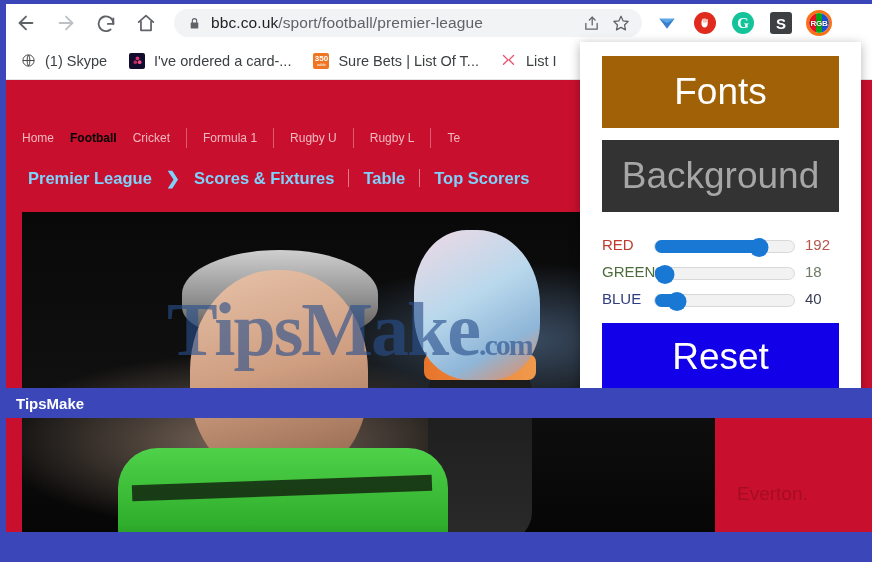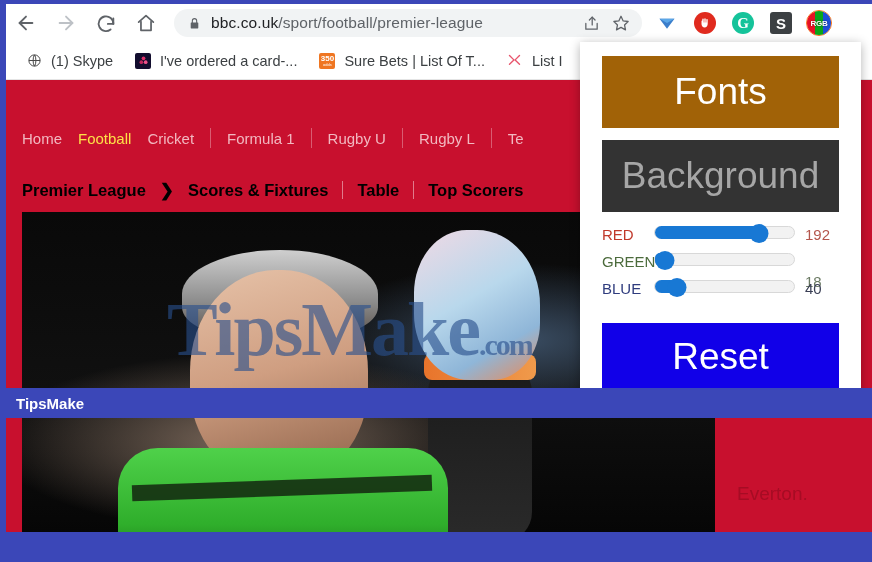--- a/index.html
+++ b/index.html
@@ -69,39 +69,39 @@
   }
   .ext-s {
     background: #3c4043; color: #fff;
     width: 22px; height: 22px; border-radius: 3px;
     display:flex; align-items:center; justify-content:center;
     font-size: 15px;
   }
   .ext-rgb {
     width: 26px; height: 26px; border-radius: 50%;
     overflow: hidden; position: relative;
-    border: 1px solid #f97316;
+    border: 3px solid #f97316;
   }
   .ext-rgb .stripe { position:absolute; top:0; height:100%; width:33.34%; }
   .ext-rgb .s1 { left:0; background:#e81123; }
   .ext-rgb .s2 { left:33.33%; background:#0aa61a; }
   .ext-rgb .s3 { left:66.66%; background:#1d4ed8; }
   .ext-rgb .lbl {
     position:absolute; inset:0; display:flex; align-items:center; justify-content:center;
     font-size:8px; font-weight:bold; color:#fff; letter-spacing:-.3px;
     text-shadow: 0 0 2px rgba(0,0,0,.6);
   }
 
   
   .bookmarks {
     position: absolute; left: 6px; top: 42px;
     width: 866px; height: 38px;
     background: #ffffff;
     display: flex; align-items: center;
-    padding-left: 20px;
+    padding-left: 14px;
     border-bottom: 1px solid #e4e4e4;
   }
   .bm { display: flex; align-items: center; margin-right: 22px; white-space: nowrap; }
   .bm-ico {
     width: 16px; height: 16px; margin-right: 9px;
     display: flex; align-items: center; justify-content: center;
     font-size: 9px; color: #fff; border-radius: 2px;
     flex: 0 0 auto;
   }
   .bm-label { font-size: 14.5px; color: #3c4043; }
@@ -128,32 +128,32 @@
     font-size: 54px; font-weight: bold; color: #111;
     letter-spacing: -1px;
     font-family: "Liberation Sans", sans-serif;
   }
   .nav-main {
     position: absolute; left: 0; top: 38px;
     width: 100%; height: 40px;
     display: flex; align-items: center;
     padding-left: 16px;
     color: #f2b8c0;
-    font-size: 15px;
+    font-size: 12px;
   }
   .nav-main .item { margin-right: 16px; white-space: nowrap; }
-  .nav-main .item.active { color: #fde047; font-weight: normal; }
+  .nav-main .item.active { color: #000000; font-weight: bold; }
   .nav-main .sep { width:1px; height:20px; background: rgba(255,255,255,.32); margin-right:16px; }
 
   .nav-sub {
-    position: absolute; left: 0; top: 90px;
+    position: absolute; left: 0; top: 78px;
     width: 100%; height: 40px;
     display: flex; align-items: center;
-    padding-left: 16px;
-    color: #000000;
+    padding-left: 22px;
+    color: #7dd3fc;
     font-size: 16.5px; font-weight: bold;
   }
   .nav-sub .item { margin-right: 14px; white-space: nowrap; }
   .nav-sub .chev { margin-right: 14px; font-size: 17px; }
   .nav-sub .sep { width:1px; height:18px; background: rgba(255,255,255,.45); margin-right:14px; }
 
   .photo {
     position: absolute; left: 16px; top: 132px;
     width: 693px; height: 320px;
     background:
@@ -233,21 +233,21 @@
     width: 100%; height: 72px;
     margin-top: 12px;
     background: #333333;
     color: #a6a6a6;
     font-size: 37px;
     display: flex; align-items: center; justify-content: center;
     font-family: "Liberation Sans", sans-serif;
   }
   .sliders { margin-top: 14px; }
   .srow {
-    display: flex; align-items: flex-start;
+    display: flex; align-items: flex-end;
     height: 27px;
   }
   .slabel {
     font-size: 15px;
     width: 52px; flex: 0 0 52px;
     font-family: "Liberation Sans", sans-serif;
   }
   .slabel.red { color: #c0392b; }
   .slabel.green { color: #4c6b3c; }
   .slabel.blue { color: #2f3c7e; }

